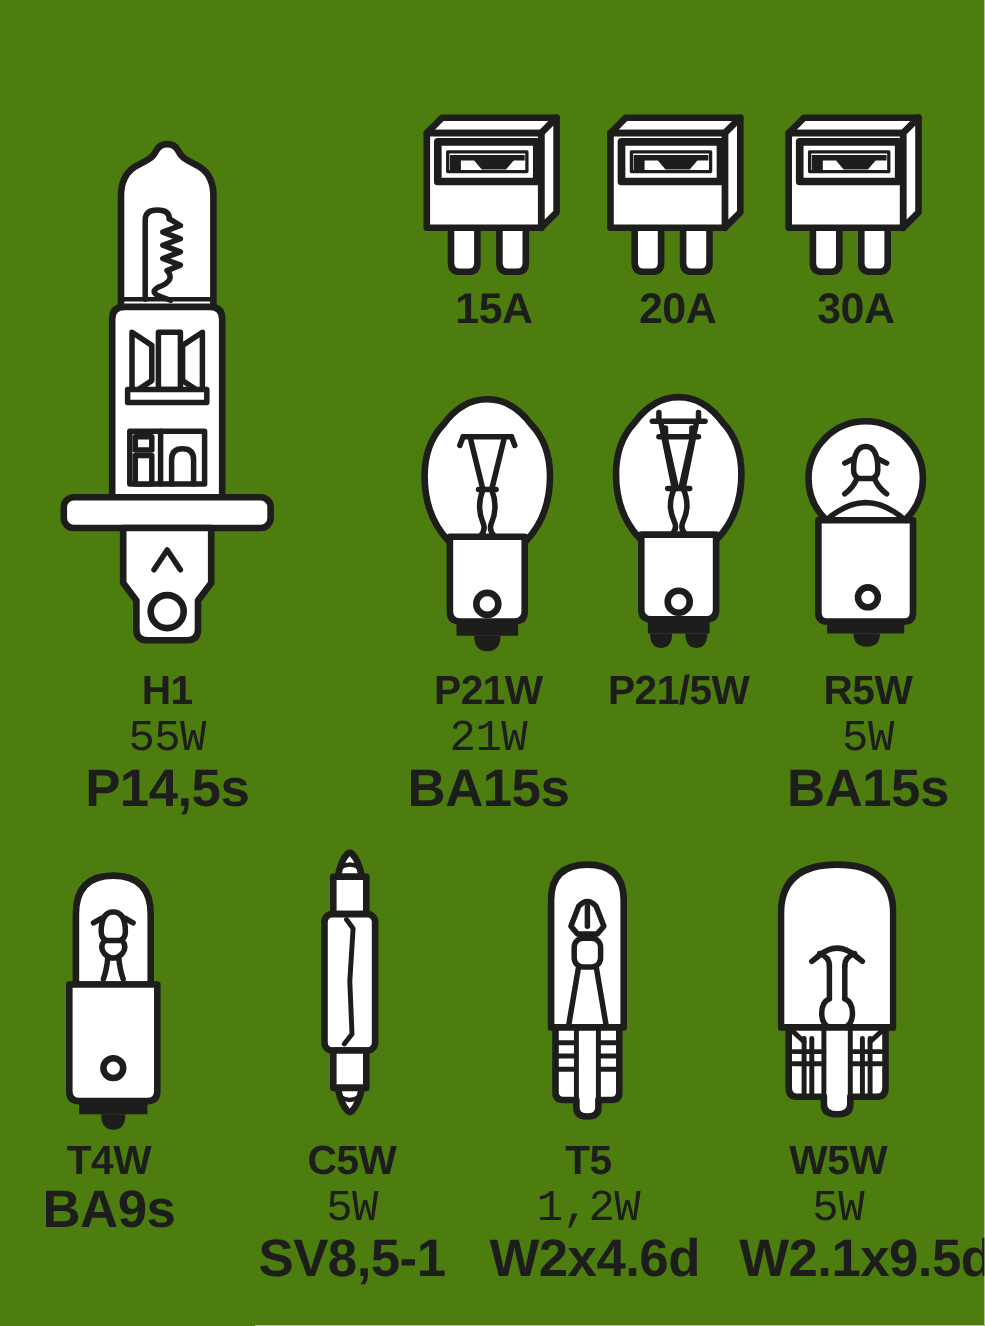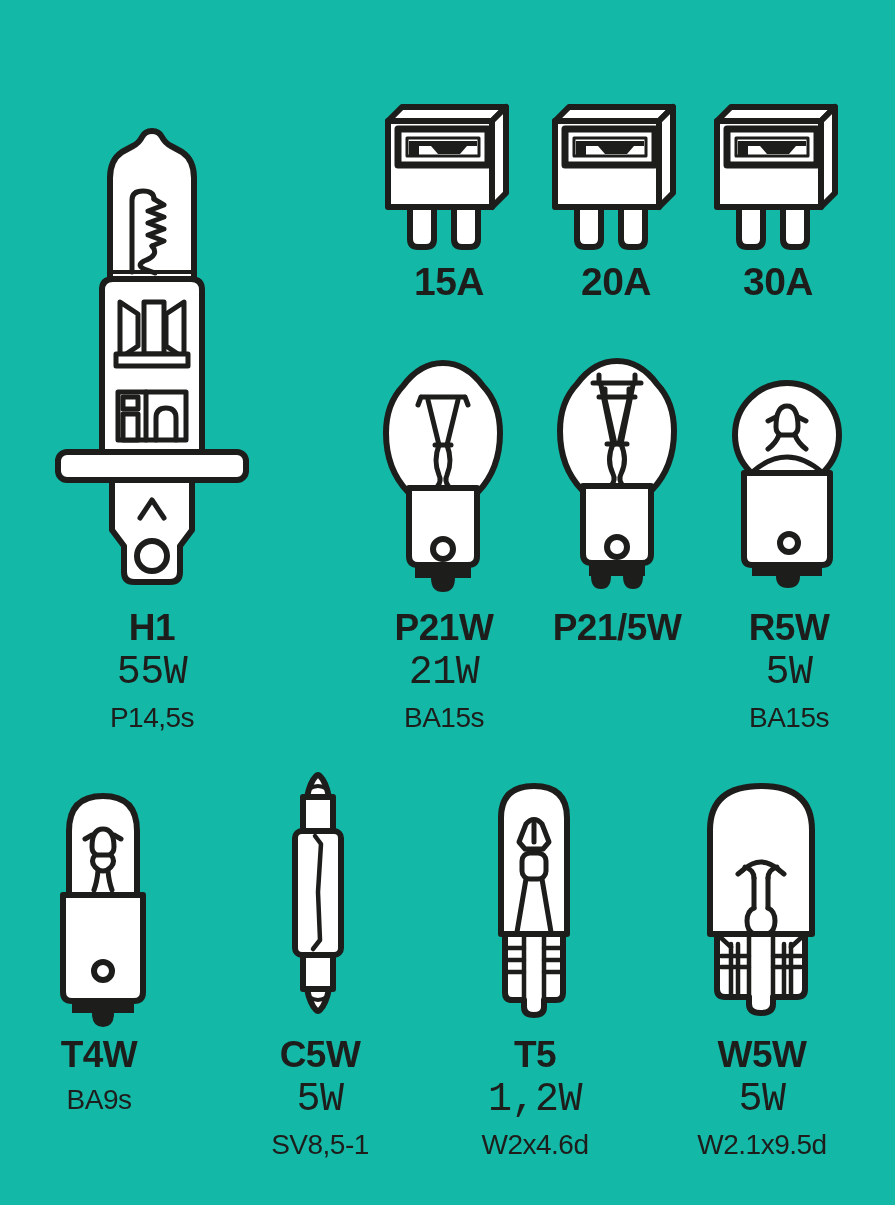--- a/index.html
+++ b/index.html
@@ -1,25 +1,25 @@
 <!DOCTYPE html>
 <html><head>
 <meta charset="utf-8">
 <style>
   html,body{margin:0;padding:0;background:#ffffff;}
   .canvas{
-    position:relative;width:895px;height:1205px;background:#14b8a6;
+    position:relative;width:895px;height:1205px;background:#4d7c0f;
     font-family:"Liberation Sans", sans-serif;color:#1d1d1b;overflow:hidden;
   }
   .fig{position:absolute;}
   .fig svg{display:block;width:100%;height:100%;}
   .caption{position:absolute;text-align:center;line-height:1;}
   .bulb-name{font-weight:bold;font-size:37px;line-height:45px;letter-spacing:-0.5px;}
   .bulb-watt{font-size:40px;line-height:45px;letter-spacing:-0.5px;font-family:Liberation Mono, monospace;}
-  .bulb-base{font-size:28px;line-height:45px;letter-spacing:-0.5px;}
+  .bulb-base{font-size:48px;line-height:45px;letter-spacing:-0.5px;font-weight:bold;}
   .amp{font-weight:bold;font-size:39px;line-height:44px;letter-spacing:-0.5px;}
   .defs-holder{position:absolute;width:0;height:0;overflow:hidden;}
 </style>
 </head>
 <body>
 
 <div class="canvas">
 
   <svg class="defs-holder" aria-hidden="true">
     <defs>

